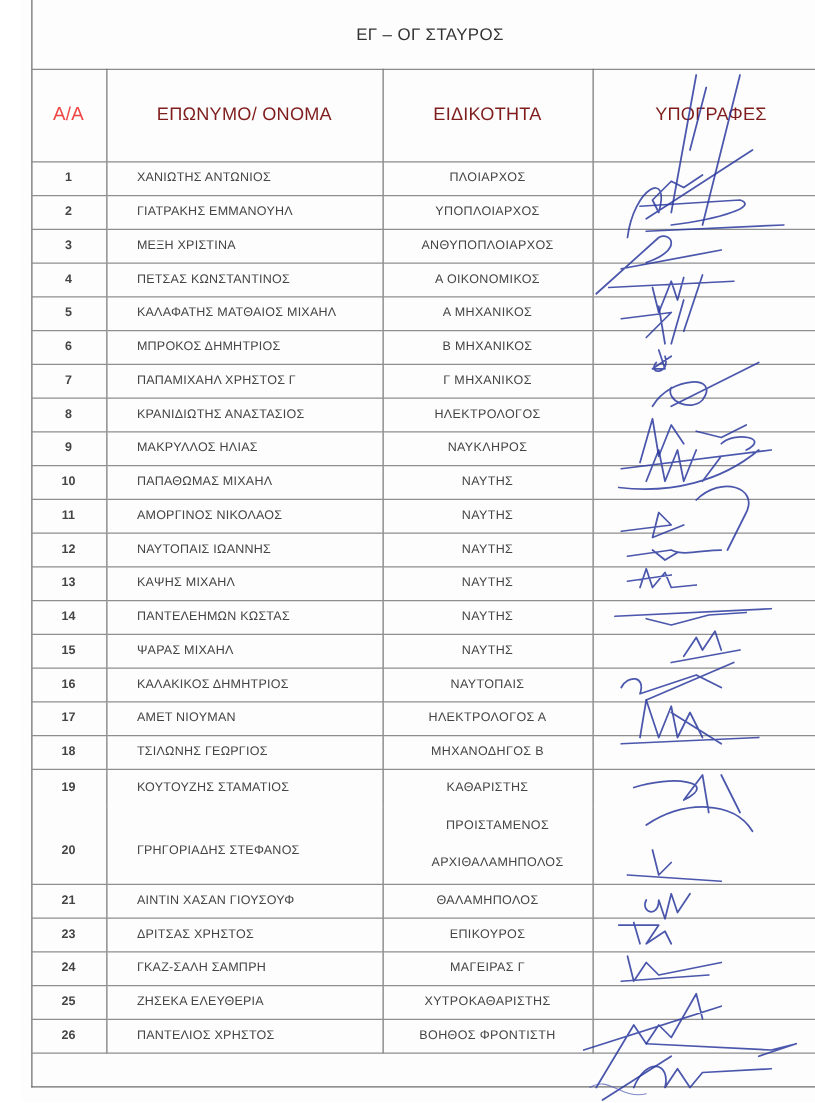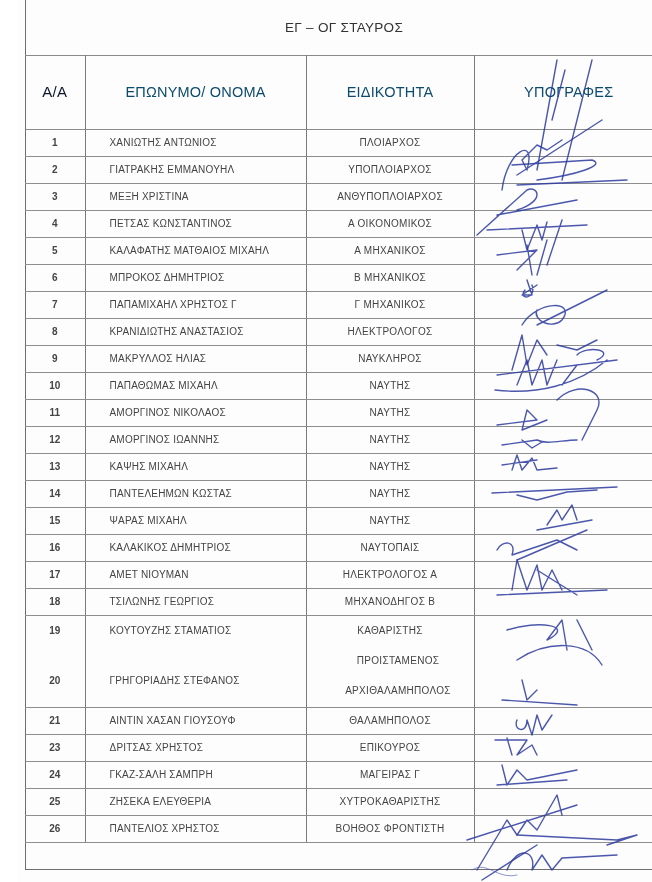--- a/index.html
+++ b/index.html
@@ -20,25 +20,25 @@
     }
     table.roster {
       position: absolute; left: 8px; top: 55px; width: 638px;
       border-collapse: collapse; table-layout: fixed;
     }
     table.roster col.c-aa { width: 60px; }
     table.roster col.c-name { width: 221px; }
     table.roster col.c-spec { width: 168px; }
     table.roster col.c-sig { width: 189px; }
     table.roster th {
-      height: 74px; font-weight: normal; font-size: 14.5px; color: #0c4a6e;
+      height: 74px; font-weight: normal; font-size: 14.5px; color: #7f1d1d;
       border-right: 1.3px solid #7a7a7a; border-bottom: 1.3px solid #8a8a8a;
       text-align: center; letter-spacing: 0.2px;
     }
-    table.roster th.aa { font-size: 15px; color: #0f172a; }
+    table.roster th.aa { font-size: 15px; color: #ef4444; }
     table.roster th:last-child { border-right: none; }
     table.roster td {
       height: 27px; border-right: 1.3px solid #7a7a7a; border-bottom: 1.2px solid #8e8e8e;
       font-size: 10px; color: #444; vertical-align: middle; white-space: nowrap; overflow: visible;
     }
     table.roster td:last-child { border-right: none; }
     td.num { text-align: center; font-weight: bold; color: #333; font-size: 10.5px; }
     td.name { padding-left: 24px; letter-spacing: 0.2px; }
     td.spec { text-align: center; color: #7d7d7d; font-size: 9.5px; letter-spacing: 0.3px; }
     tr.no-line td { border-bottom: none; }
@@ -133,21 +133,21 @@
           <td class="sig"></td>
         </tr>
         <tr>
           <td class="num">11</td>
           <td class="name">ΑΜΟΡΓΙΝΟΣ ΝΙΚΟΛΑΟΣ</td>
           <td class="spec">ΝΑΥΤΗΣ</td>
           <td class="sig"></td>
         </tr>
         <tr>
           <td class="num">12</td>
-          <td class="name">ΑΜΟΡΓΙΝΟΣ ΙΩΑΝΝΗΣ</td>
+          <td class="name">ΝΑΥΤΟΠΑΙΣ ΙΩΑΝΝΗΣ</td>
           <td class="spec">ΝΑΥΤΗΣ</td>
           <td class="sig"></td>
         </tr>
         <tr>
           <td class="num">13</td>
           <td class="name">ΚΑΨΗΣ ΜΙΧΑΗΛ</td>
           <td class="spec">ΝΑΥΤΗΣ</td>
           <td class="sig"></td>
         </tr>
         <tr>

